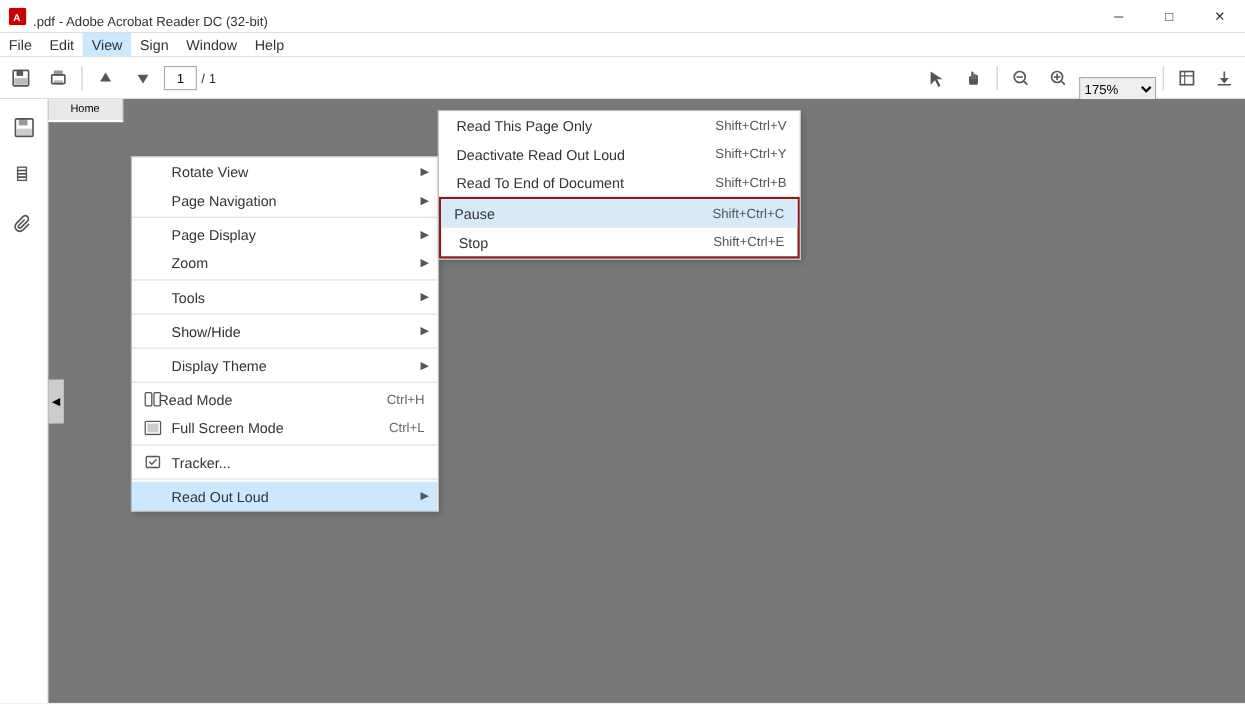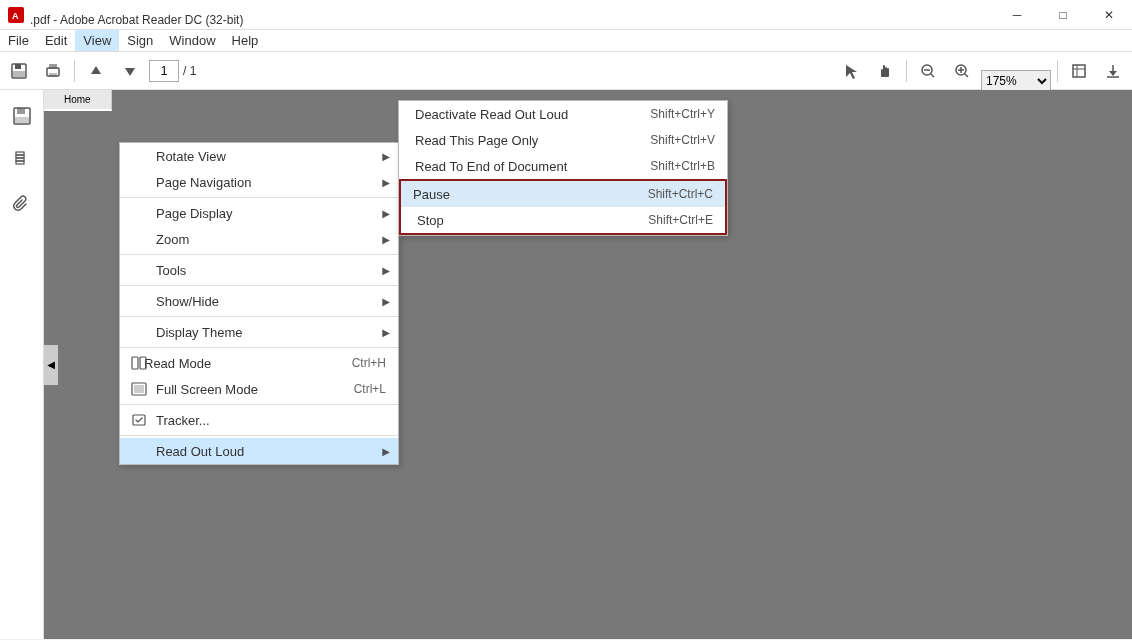--- a/index.html
+++ b/index.html
@@ -531,27 +531,27 @@
 
       <div class="menu-section-divider"></div>
 
       <div class="dropdown-item active" style="position: relative;">
         <span class="dropdown-item-label">Read Out Loud</span>
         <span class="dropdown-item-arrow">▶</span>
 
         <div class="submenu" style="top: -338px; left: 100%;">
 
           <div class="submenu-item">
+            <span class="submenu-item-label">Read This Page Only</span>
+            <span class="submenu-item-shortcut">Shift+Ctrl+V</span>
+          </div>
+
+          <div class="submenu-item">
             <span class="submenu-item-label">Deactivate Read Out Loud</span>
             <span class="submenu-item-shortcut">Shift+Ctrl+Y</span>
-          </div>
-
-          <div class="submenu-item">
-            <span class="submenu-item-label">Read This Page Only</span>
-            <span class="submenu-item-shortcut">Shift+Ctrl+V</span>
           </div>
 
           <div class="submenu-item">
             <span class="submenu-item-label">Read To End of Document</span>
             <span class="submenu-item-shortcut">Shift+Ctrl+B</span>
           </div>
 
           <div class="red-border-group">
 
             <div class="submenu-item highlighted" style="background: #d8eaf8; padding-left: 12px;">

